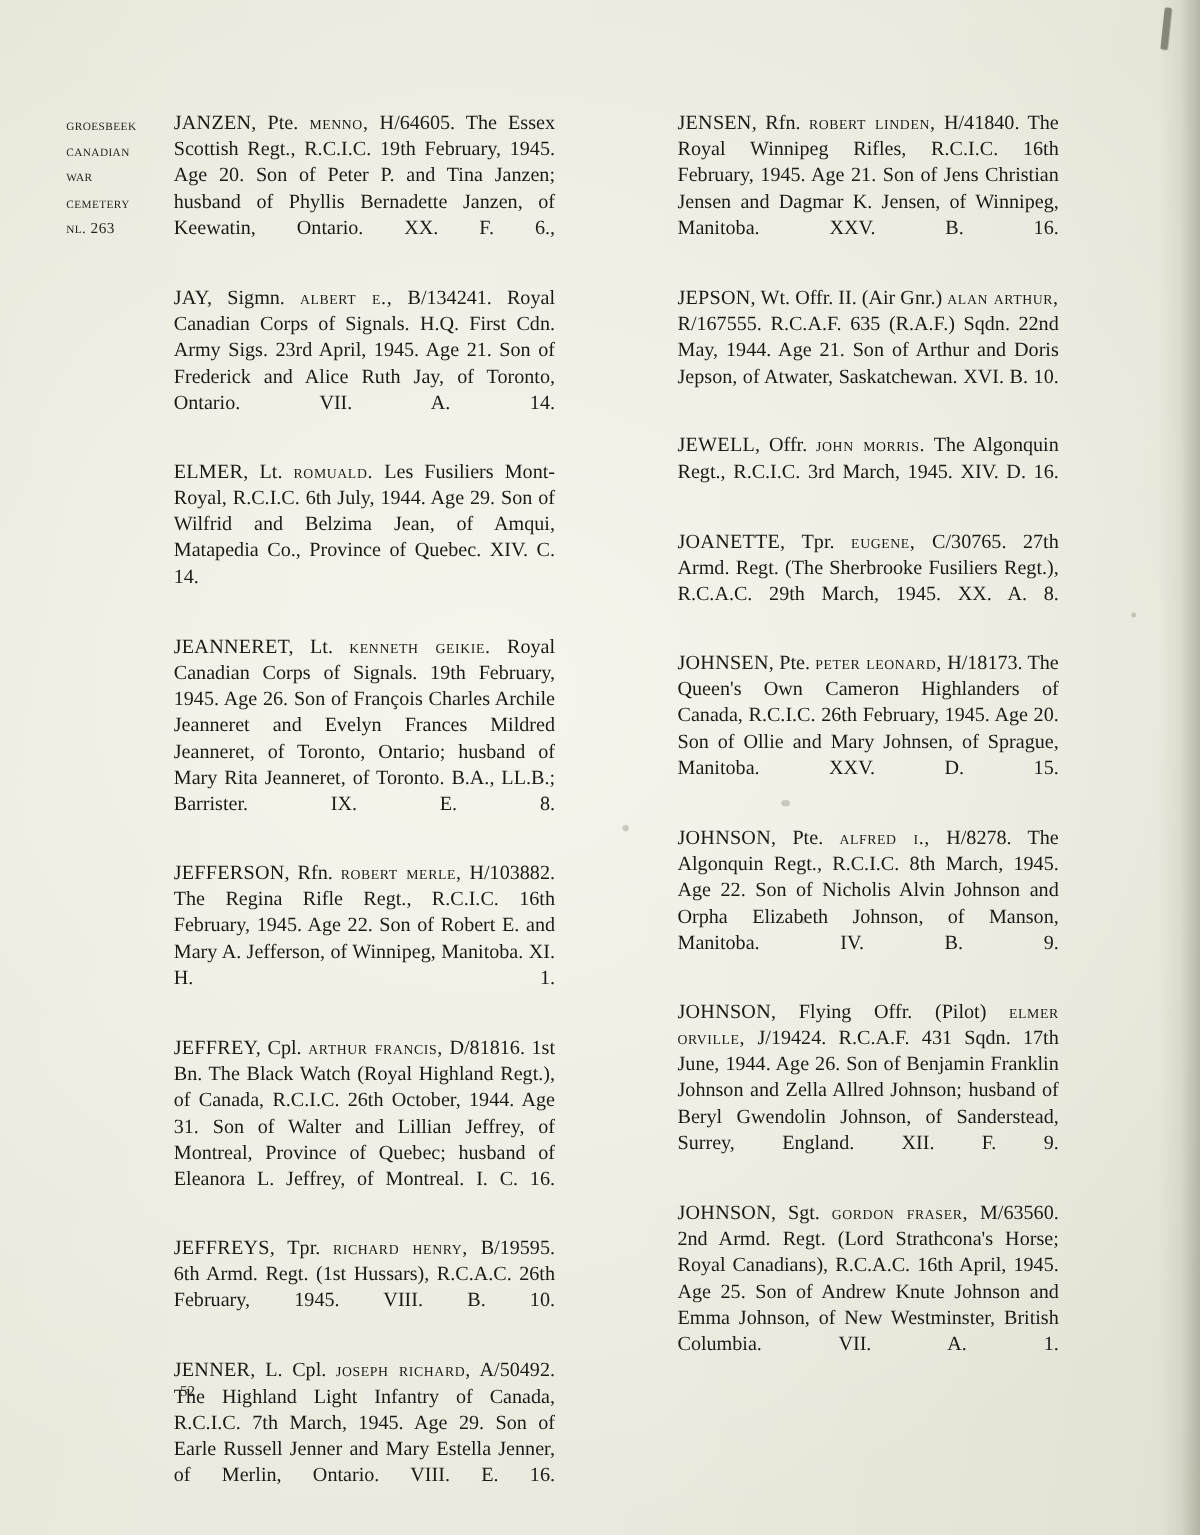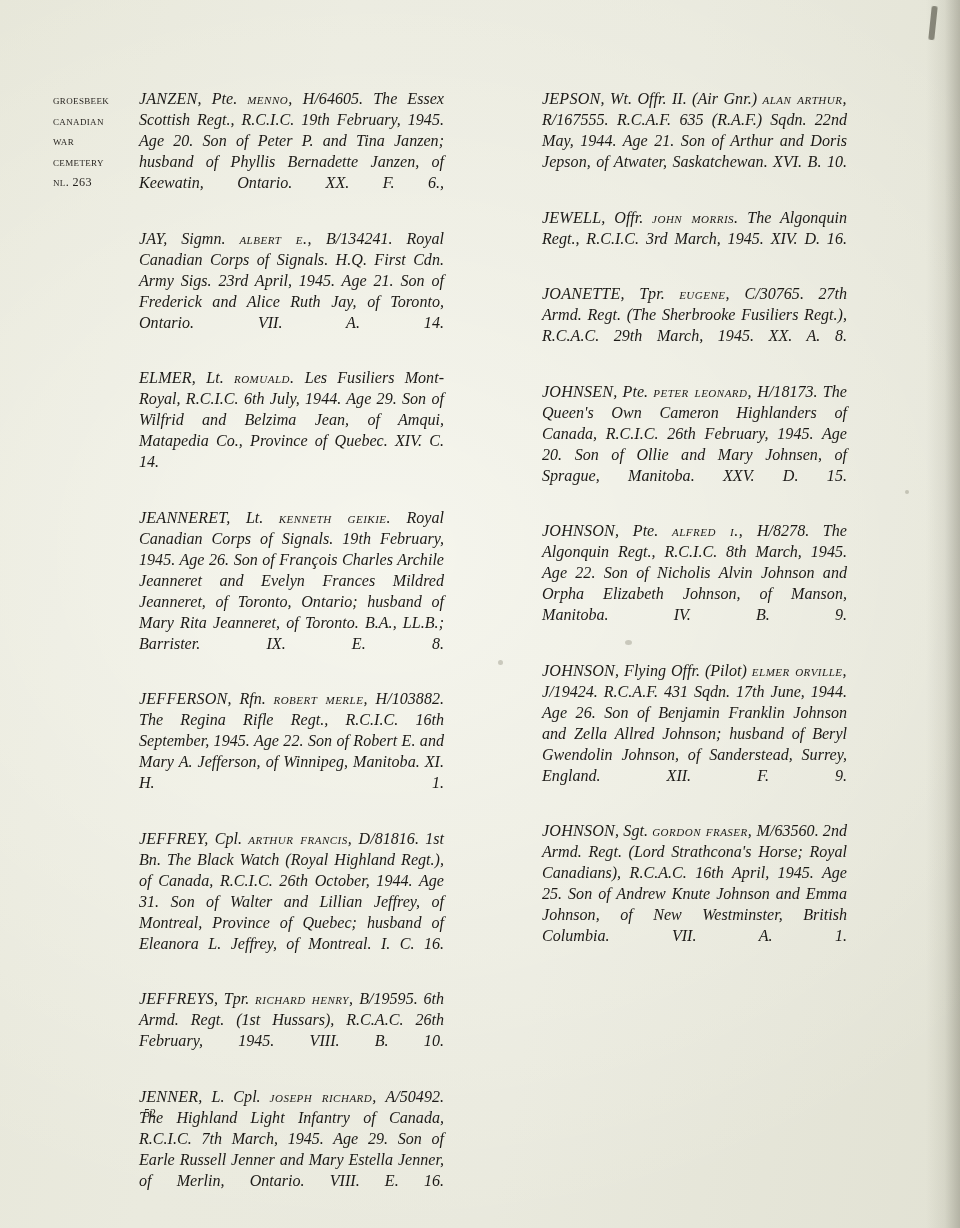--- a/index.html
+++ b/index.html
@@ -75,21 +75,20 @@
     text-align: justify;
     text-justify: inter-word;
     hyphens: none;
   }
   .col-left  { left: 139px; }
   .col-right { left: 542px; }
 
   .entry {
     margin: 0 0 13.5px 0;
     text-align: justify;
-    font-style: italic;
   }
   .entry:last-child { margin-bottom: 0; }
   .entry .sc {
     font-variant: small-caps;
     text-transform: lowercase;
     letter-spacing: 0.5px;
   }
   .entry .surname {
     letter-spacing: 0.2px;
   }
@@ -127,27 +126,28 @@
       <span class="ln">WAR</span>
       <span class="ln">CEMETERY</span>
       <span class="ln">NL. 263</span>
     </div>
 
   <div class="col col-left" id="col-left">
       <p class="entry"><span class="surname">JANZEN,</span><span> Pte. </span><span class="sc">MENNO,</span><span> H/64605. The Essex Scottish Regt., R.C.I.C. 19th February, 1945. Age 20. Son of Peter P. and Tina Janzen; husband of Phyllis Bernadette Janzen, of Keewatin, Ontario. XX. F. 6.,</span></p>
       <p class="entry"><span class="surname">JAY,</span><span> Sigmn. </span><span class="sc">ALBERT E.,</span><span> B/134241. Royal Canadian Corps of Signals. H.Q. First Cdn. Army Sigs. 23rd April, 1945. Age 21. Son of Frederick and Alice Ruth Jay, of Toronto, Ontario. VII. A. 14.</span></p>
       <p class="entry"><span class="surname">ELMER,</span><span> Lt. </span><span class="sc">ROMUALD.</span><span> Les Fusiliers Mont-Royal, R.C.I.C. 6th July, 1944. Age 29. Son of Wilfrid and Belzima Jean, of Amqui, Matapedia Co., Province of Quebec. XIV. C. 14.</span></p>
       <p class="entry"><span class="surname">JEANNERET,</span><span> Lt. </span><span class="sc">KENNETH GEIKIE.</span><span> Royal Canadian Corps of Signals. 19th February, 1945. Age 26. Son of François Charles Archile Jeanneret and Evelyn Frances Mildred Jeanneret, of Toronto, Ontario; husband of Mary Rita Jeanneret, of Toronto. B.A., LL.B.; Barrister. IX. E. 8.</span></p>
-      <p class="entry"><span class="surname">JEFFERSON,</span><span> Rfn. </span><span class="sc">ROBERT MERLE,</span><span> H/103882. The Regina Rifle Regt., R.C.I.C. 16th September, 1945. Age 22. Son of Robert E. and Mary A. Jefferson, of Winnipeg, Manitoba. XI. H. 1.</span></p>
+      <p class="entry"><span class="surname">JEFFERSON,</span><span> Rfn. </span><span class="sc">ROBERT MERLE,</span><span> H/103882. The Regina Rifle Regt., R.C.I.C. 16th February, 1945. Age 22. Son of Robert E. and Mary A. Jefferson, of Winnipeg, Manitoba. XI. H. 1.</span></p>
       <p class="entry"><span class="surname">JEFFREY,</span><span> Cpl. </span><span class="sc">ARTHUR FRANCIS,</span><span> D/81816. 1st Bn. The Black Watch (Royal Highland Regt.), of Canada, R.C.I.C. 26th October, 1944. Age 31. Son of Walter and Lillian Jeffrey, of Montreal, Province of Quebec; husband of Eleanora L. Jeffrey, of Montreal. I. C. 16.</span></p>
       <p class="entry"><span class="surname">JEFFREYS,</span><span> Tpr. </span><span class="sc">RICHARD HENRY,</span><span> B/19595. 6th Armd. Regt. (1st Hussars), R.C.A.C. 26th February, 1945. VIII. B. 10.</span></p>
       <p class="entry"><span class="surname">JENNER,</span><span> L. Cpl. </span><span class="sc">JOSEPH RICHARD,</span><span> A/50492. The Highland Light Infantry of Canada, R.C.I.C. 7th March, 1945. Age 29. Son of Earle Russell Jenner and Mary Estella Jenner, of Merlin, Ontario. VIII. E. 16.</span></p>
       <p class="entry"><span class="surname">JENNINGS,</span><span> Tpr. </span><span class="sc">JOHN,</span><span> 7963258. 4th Royal Tank Regt., R.A.C. 24th March, 1945. Age 21. Son of John and Lily Jennings, of Higher Heysham, Morecambe, Lancashire, England. VI. E. 16.</span></p>
     </div>
   <div class="col col-right" id="col-right">
+      <p class="entry"><span class="surname">JENSEN,</span><span> Rfn. </span><span class="sc">ROBERT LINDEN,</span><span> H/41840. The Royal Winnipeg Rifles, R.C.I.C. 16th February, 1945. Age 21. Son of Jens Christian Jensen and Dagmar K. Jensen, of Winnipeg, Manitoba. XXV. B. 16.</span></p>
       <p class="entry"><span class="surname">JEPSON,</span><span> Wt. Offr. II. (Air Gnr.) </span><span class="sc">ALAN ARTHUR,</span><span> R/167555. R.C.A.F. 635 (R.A.F.) Sqdn. 22nd May, 1944. Age 21. Son of Arthur and Doris Jepson, of Atwater, Saskatchewan. XVI. B. 10.</span></p>
       <p class="entry"><span class="surname">JEWELL,</span><span> Offr. </span><span class="sc">JOHN MORRIS.</span><span> The Algonquin Regt., R.C.I.C. 3rd March, 1945. XIV. D. 16.</span></p>
       <p class="entry"><span class="surname">JOANETTE,</span><span> Tpr. </span><span class="sc">EUGENE,</span><span> C/30765. 27th Armd. Regt. (The Sherbrooke Fusiliers Regt.), R.C.A.C. 29th March, 1945. XX. A. 8.</span></p>
       <p class="entry"><span class="surname">JOHNSEN,</span><span> Pte. </span><span class="sc">PETER LEONARD,</span><span> H/18173. The Queen's Own Cameron Highlanders of Canada, R.C.I.C. 26th February, 1945. Age 20. Son of Ollie and Mary Johnsen, of Sprague, Manitoba. XXV. D. 15.</span></p>
       <p class="entry"><span class="surname">JOHNSON,</span><span> Pte. </span><span class="sc">ALFRED I.,</span><span> H/8278. The Algonquin Regt., R.C.I.C. 8th March, 1945. Age 22. Son of Nicholis Alvin Johnson and Orpha Elizabeth Johnson, of Manson, Manitoba. IV. B. 9.</span></p>
       <p class="entry"><span class="surname">JOHNSON,</span><span> Flying Offr. (Pilot) </span><span class="sc">ELMER ORVILLE,</span><span> J/19424. R.C.A.F. 431 Sqdn. 17th June, 1944. Age 26. Son of Benjamin Franklin Johnson and Zella Allred Johnson; husband of Beryl Gwendolin Johnson, of Sanderstead, Surrey, England. XII. F. 9.</span></p>
       <p class="entry"><span class="surname">JOHNSON,</span><span> Sgt. </span><span class="sc">GORDON FRASER,</span><span> M/63560. 2nd Armd. Regt. (Lord Strathcona's Horse; Royal Canadians), R.C.A.C. 16th April, 1945. Age 25. Son of Andrew Knute Johnson and Emma Johnson, of New Westminster, British Columbia. VII. A. 1.</span></p>
     </div>
 
   <div class="folio">52</div>

